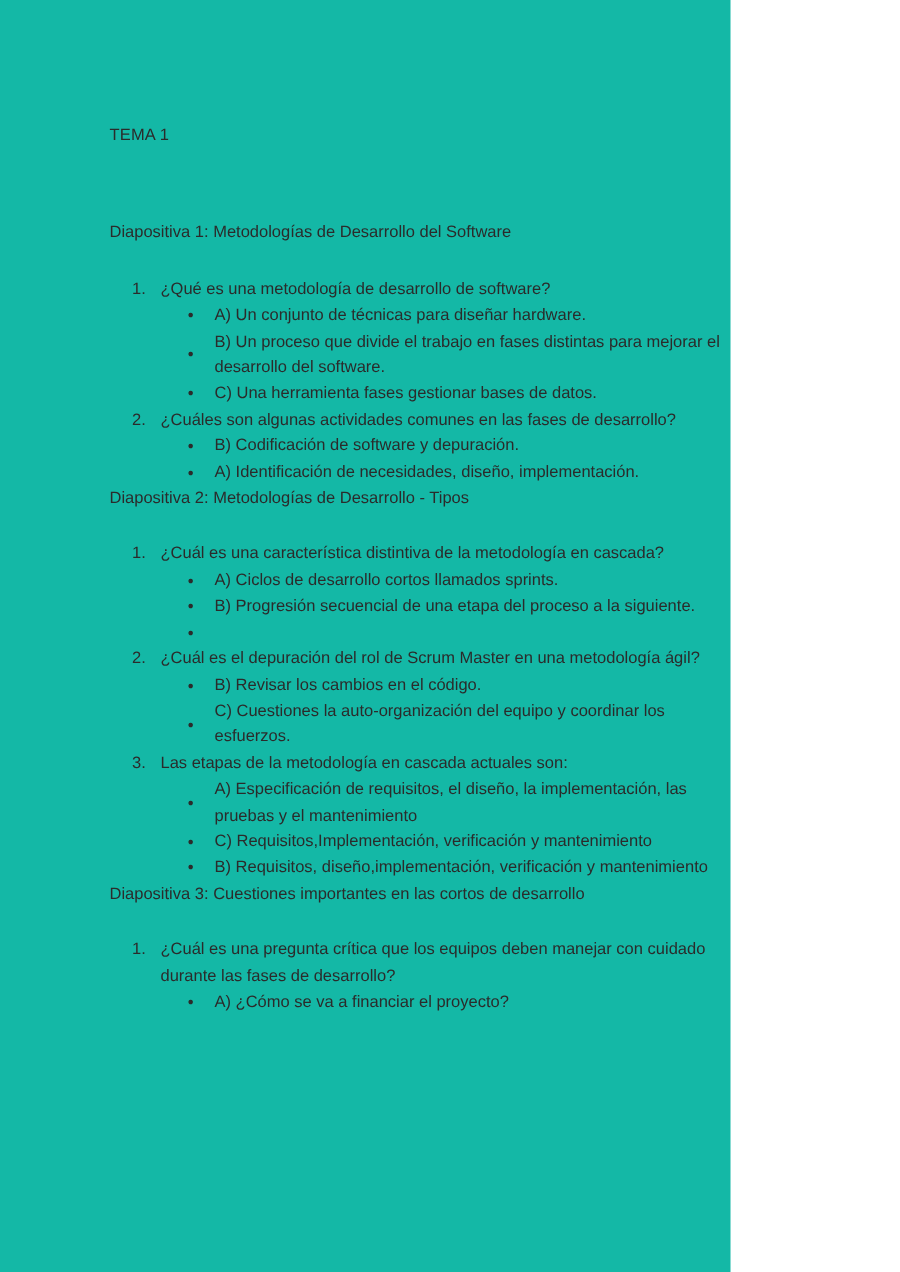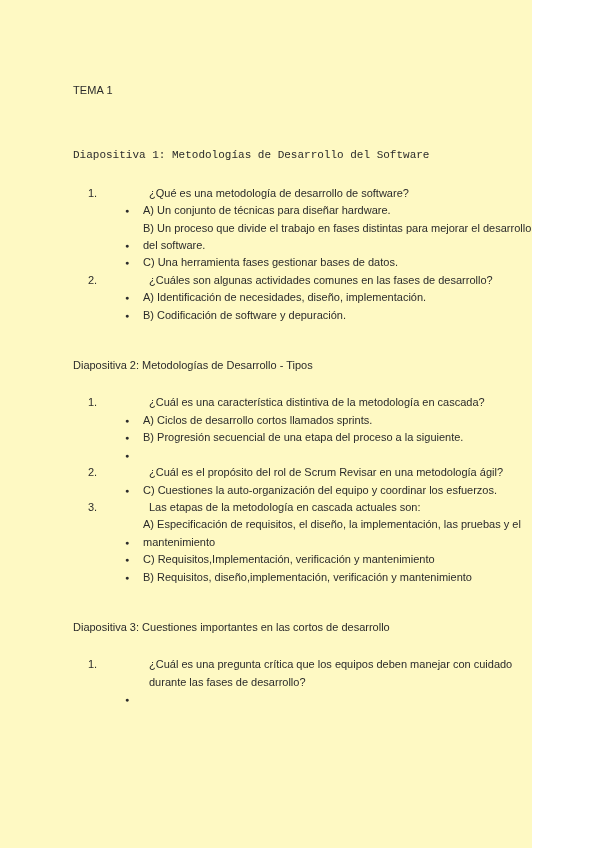--- a/index.html
+++ b/index.html
@@ -2,60 +2,57 @@
 <html><head>
 <meta charset="utf-8">
 <style>
   html, body {
     margin: 0;
     padding: 0;
     background: #ffffff;
   }
   .page {
     position: relative;
-    width: 532px;
+    width: 487px;
     height: 848px;
-    background: #fef9c3;
+    background: #14b8a6;
     overflow: hidden;
     font-family: "Liberation Sans", "DejaVu Sans", sans-serif;
     font-size: 11px;
     line-height: 17.4px;
     color: #2b2b2b;
     box-sizing: border-box;
     padding: 82px 0 0 73px;
   }
   .doc-title {
     letter-spacing: 0.1px;
   }
   .section-heading {
-    margin-top: 33px;
   }
   .section-heading.first {
     margin-top: 48px;
-    font-family: Liberation Mono, monospace;
   }
   .question-list {
     margin-top: 20px;
   }
   .question-row {
     display: flex;
     align-items: flex-start;
   }
   .q-num {
     margin-left: 15px;
     width: 19px;
     flex: 0 0 19px;
   }
   .q-text {
     width: 421px;
-    margin-left: 42px;
   }
   .option-row {
     display: flex;
-    align-items: flex-end;
+    align-items: center;
   }
   .bullet {
     margin-left: 52px;
     width: 18px;
     flex: 0 0 18px;
     font-size: 7px;
     line-height: 17.4px;
   }
   .opt-text {
     width: 392px;
@@ -87,25 +84,25 @@
       <span class="bullet">●</span>
       <span class="opt-text">C) Una herramienta fases gestionar bases de datos.</span>
     </div>
 
     <div class="question-row">
       <span class="q-num">2.</span>
       <span class="q-text">¿Cuáles son algunas actividades comunes en las fases de desarrollo?</span>
     </div>
     <div class="option-row">
       <span class="bullet">●</span>
-      <span class="opt-text">A) Identificación de necesidades, diseño, implementación.</span>
+      <span class="opt-text">B) Codificación de software y depuración.</span>
     </div>
     <div class="option-row">
       <span class="bullet">●</span>
-      <span class="opt-text">B) Codificación de software y depuración.</span>
+      <span class="opt-text">A) Identificación de necesidades, diseño, implementación.</span>
     </div>
   </div>
 
   <div class="section-heading">Diapositiva 2: Metodologías de Desarrollo - Tipos</div>
   <div class="question-list">
 
     <div class="question-row">
       <span class="q-num">1.</span>
       <span class="q-text">¿Cuál es una característica distintiva de la metodología en cascada?</span>
     </div>
@@ -116,21 +113,25 @@
     <div class="option-row">
       <span class="bullet">●</span>
       <span class="opt-text">B) Progresión secuencial de una etapa del proceso a la siguiente.</span>
     </div>
     <div class="option-row">
       <span class="bullet">●</span>
     </div>
 
     <div class="question-row">
       <span class="q-num">2.</span>
-      <span class="q-text">¿Cuál es el propósito del rol de Scrum Revisar en una metodología ágil?</span>
+      <span class="q-text">¿Cuál es el depuración del rol de Scrum Master en una metodología ágil?</span>
+    </div>
+    <div class="option-row">
+      <span class="bullet">●</span>
+      <span class="opt-text">B) Revisar los cambios en el código.</span>
     </div>
     <div class="option-row">
       <span class="bullet">●</span>
       <span class="opt-text">C) Cuestiones la auto-organización del equipo y coordinar los esfuerzos.</span>
     </div>
 
     <div class="question-row">
       <span class="q-num">3.</span>
       <span class="q-text">Las etapas de la metodología en cascada actuales son:</span>
     </div>
@@ -150,16 +151,17 @@
 
   <div class="section-heading">Diapositiva 3: Cuestiones importantes en las cortos de desarrollo</div>
   <div class="question-list">
 
     <div class="question-row">
       <span class="q-num">1.</span>
       <span class="q-text">¿Cuál es una pregunta crítica que los equipos deben manejar con cuidado durante las fases de desarrollo?</span>
     </div>
     <div class="option-row">
       <span class="bullet">●</span>
+      <span class="opt-text">A) ¿Cómo se va a financiar el proyecto?</span>
     </div>
   </div>
 
 </div>
 
 </body></html>

